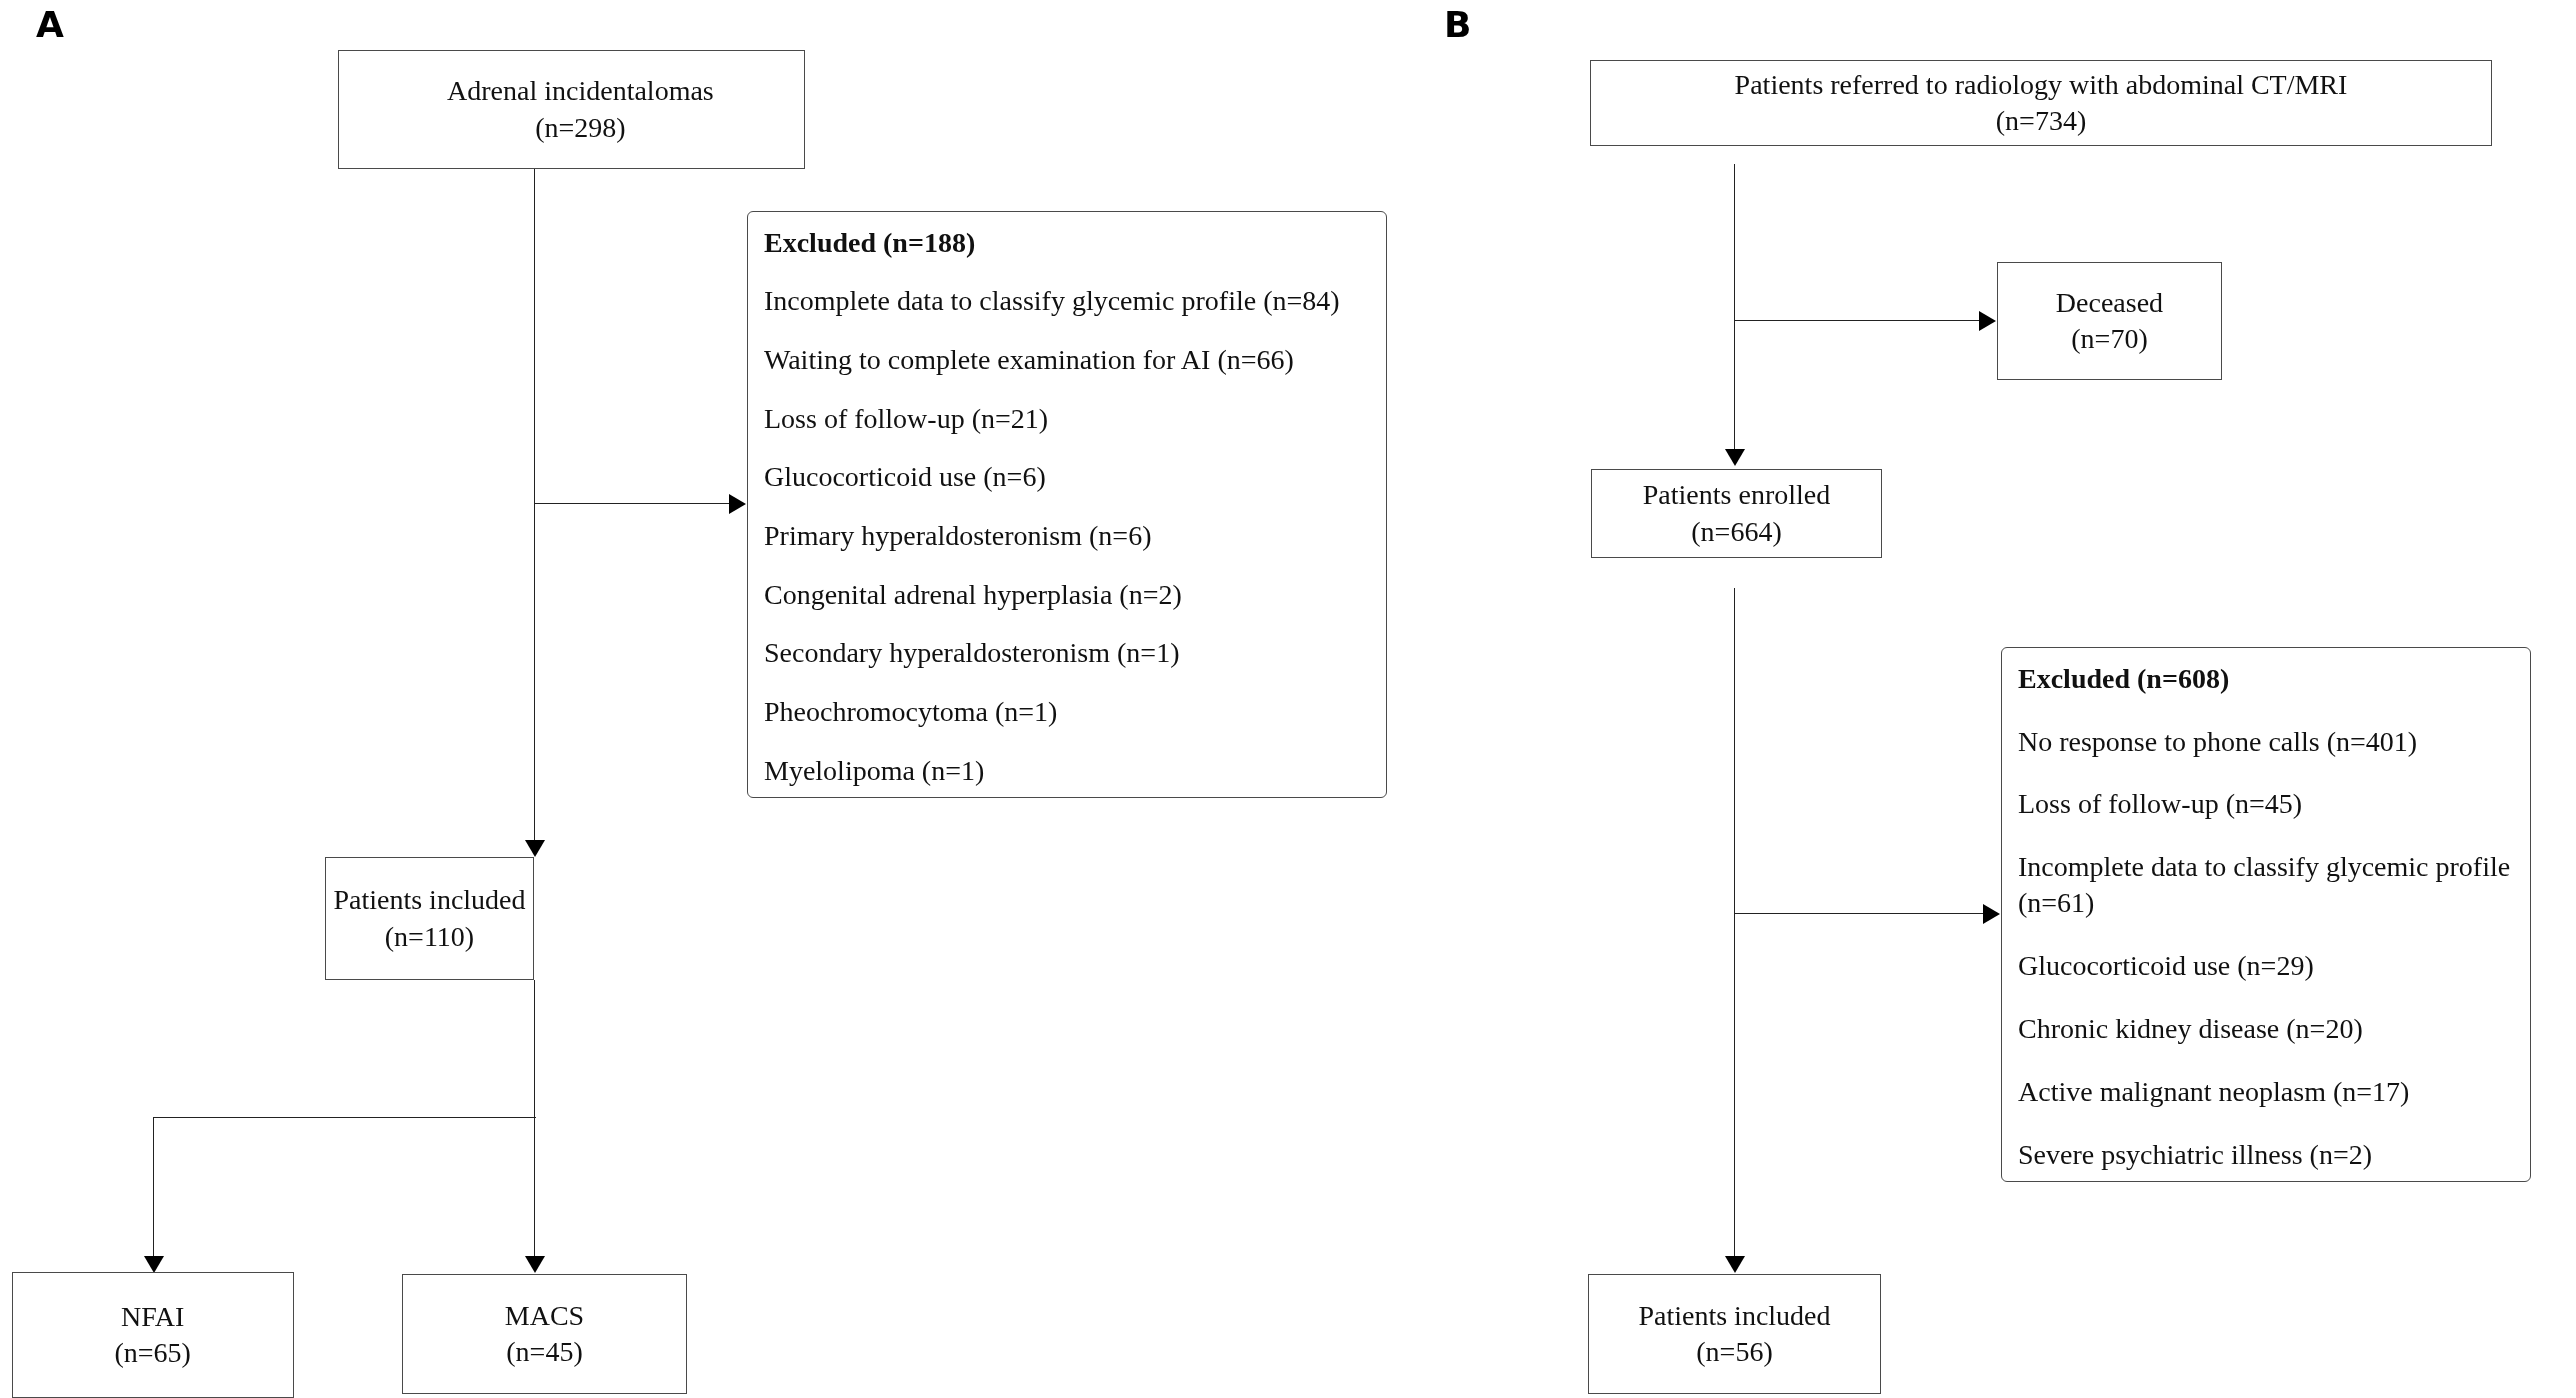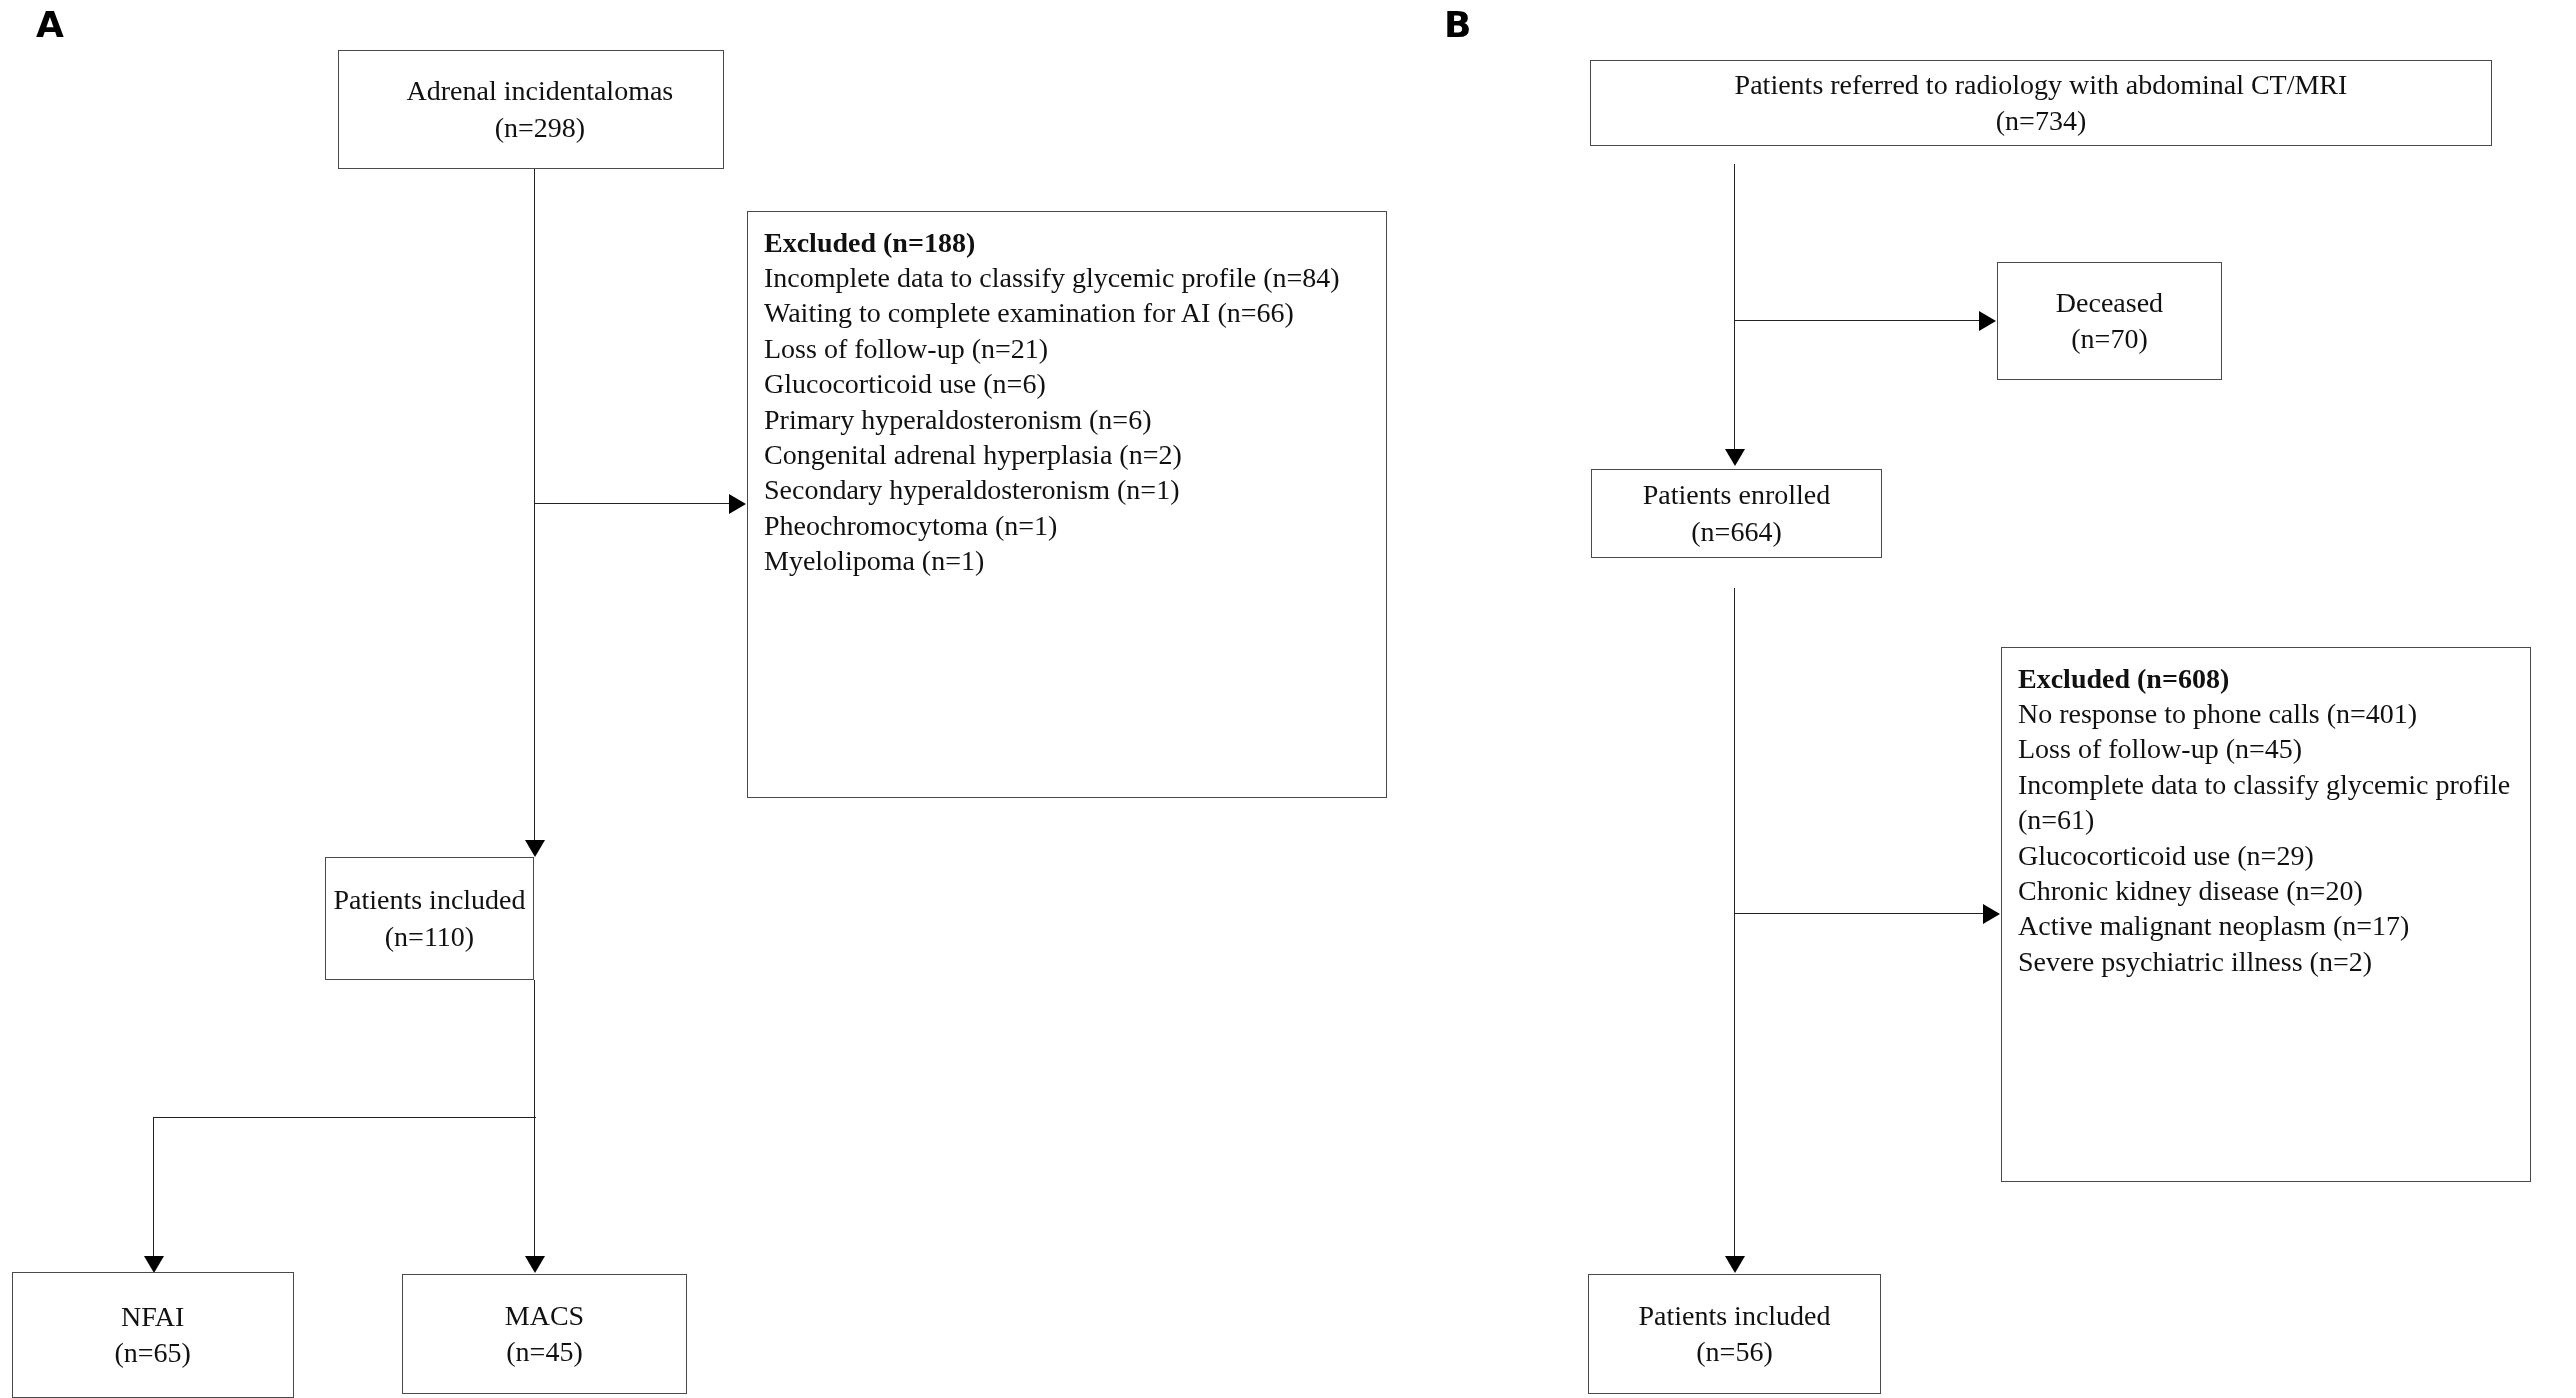--- a/index.html
+++ b/index.html
@@ -41,24 +41,25 @@
     font-size: 28px;
     line-height: 1.30;
     color: #111111;
     padding: 3.6px 7.2px;
   }
   .node .ln { display: block; white-space: nowrap; }
 
   
   .node.listbox {
     align-items: flex-start;
-    justify-content: flex-start;
+    justify-content: space-between;
     text-align: left;
     padding: 12.6px 12.6px 9px 16px;
     line-height: 1.265;
+    border-radius: 6px;
   }
   .node.listbox .ln { white-space: normal; display: block; }
   .node.listbox .hd { font-weight: bold; }
 
   
   .vline {
     position: absolute;
     width: 0;
     border-left: 1.8px solid #222222;
   }
@@ -82,21 +83,21 @@
     border-left: 17px solid #000000;
   }
 </style>
 </head>
 <body>
 
 <div id="canvas">
 
   <div class="panel-letter" style="left:36px; top:7.2px;">A</div>
 
-  <div class="node" style="left:338px; top:50px; width:386px; height:119px;padding-left:25px;">
+  <div class="node" style="left:338px; top:50px; width:467px; height:119px;padding-left:25px;">
     <span class="ln">Adrenal incidentalomas</span>
     <span class="ln">(n=298)</span>
   </div>
 
   <div class="vline" style="left:534px; top:169px; height:673px;"></div>
   <div class="arrow-down" style="left:525px; top:840px;"></div>
 
   <div class="hline" style="left:534px; top:503px; width:195px;"></div>
   <div class="arrow-right" style="left:729px; top:494px;"></div>
 

